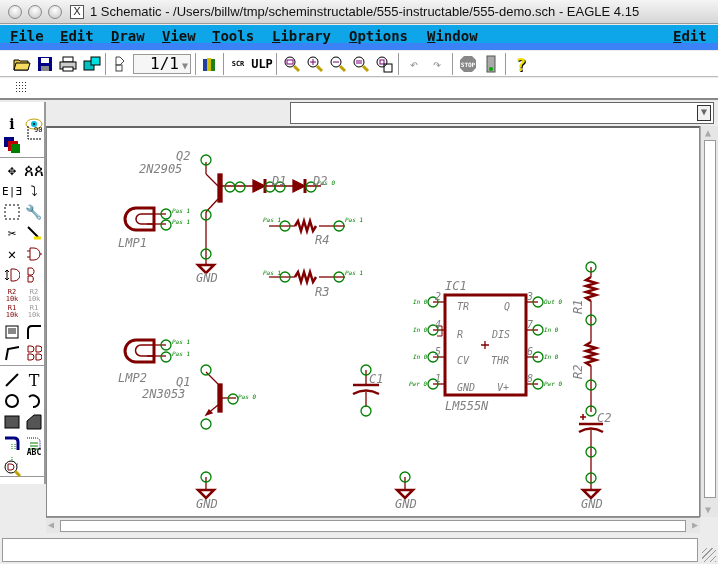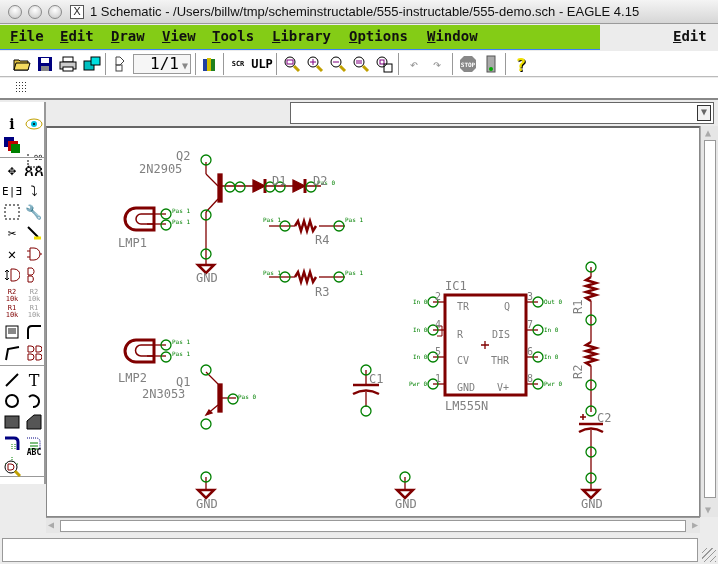--- a/index.html
+++ b/index.html
@@ -4,42 +4,42 @@
 <style>
   * { box-sizing: border-box; margin: 0; padding: 0; }
   html, body { width: 718px; height: 564px; overflow: hidden; background: #ececec; font-family: "DejaVu Sans Mono", monospace; }
   .titlebar { position: absolute; left: 0; top: 0; width: 718px; height: 24px;
     background: linear-gradient(#f4f4f4, #d6d6d6); border-bottom: 1px solid #9a9a9a; }
   .traffic { position: absolute; top: 5px; width: 14px; height: 14px; border-radius: 50%;
     background: radial-gradient(circle at 50% 35%, #ffffff, #c4c4c4); border: 1px solid #8a8a8a; }
   .xicon { position: absolute; left: 70px; top: 5px; width: 14px; height: 14px; border: 1px solid #555; background: #fff;
     font: 11px "DejaVu Sans", sans-serif; line-height: 12px; text-align: center; color: #333; }
   .title { position: absolute; left: 90px; top: 4px; font: 13px "Liberation Sans", sans-serif; color: #111; white-space: nowrap; text-align: right; }
-  .menubar { position: absolute; left: 0; top: 25px; width: 600px; height: 25px; background: #84cc16; border-bottom: 1px solid #3b82f6; }
+  .menubar { position: absolute; left: 0; top: 25px; width: 718px; height: 25px; background: #0ea5e9; border-bottom: 7px solid #3b82f6; }
   .menu-item { position: absolute; top: 3px; font: bold 14px "DejaVu Sans Mono", monospace; color: #111; }
   .menu-item::first-letter { text-decoration: underline; }
   .toolbar1 { position: absolute; left: 0; top: 51px; width: 718px; height: 26px; background: #fff; border-bottom: 1px solid #bbb; }
   .toolbar2 { position: absolute; left: 0; top: 78px; width: 718px; height: 22px; background: #fff; border-bottom: 2px solid #888; }
   .grip { position: absolute; top: 3px; width: 4px; height: 18px;
     background-image: radial-gradient(#777 30%, transparent 31%); background-size: 2px 3px; }
   .tsep { position: absolute; top: 2px; width: 2px; height: 22px; border-left: 1px solid #999; border-right: 1px solid #fff; }
   .tbtn { position: absolute; top: 3px; width: 20px; height: 20px; display: flex; align-items: center; justify-content: center; font-size: 14px; }
   .sheet-box { position: absolute; left: 133px; top: 3px; width: 58px; height: 20px; border: 1px solid #999; background: #f6f6f6;
     font: 16px "DejaVu Sans Mono", monospace; padding-left: 16px; line-height: 18px; }
   .sheet-arrow { position: absolute; right: 2px; top: 2px; font-size: 10px; color: #888; }
   .coordrow { position: absolute; left: 46px; top: 102px; width: 672px; height: 24px; background: #ececec; }
   .coord { position: absolute; left: 1px; top: 0; width: 236px; height: 22px; border: 1px solid #666; background: #fff;
     font: 15px "DejaVu Sans Mono", monospace; padding-left: 4px; line-height: 20px; }
   .cmd { position: absolute; left: 244px; top: 0; width: 424px; height: 22px; border: 1px solid #666; background: #fff; }
   .cmd-btn { position: absolute; right: 2px; top: 2px; width: 14px; height: 16px; border: 1px solid #333; background: #f2f2f2;
     font-size: 10px; text-align: center; color: #666; }
   .palette { position: absolute; left: 0; top: 102px; width: 46px; height: 382px; background: #fff; border-right: 2px solid #999; }
   .pbtn { position: absolute; width: 20px; height: 20px; display: flex; align-items: center; justify-content: center; font-size: 14px; color: #000; }
   .psep { position: absolute; left: 0; width: 44px; height: 2px; border-top: 1px solid #999; border-bottom: 1px solid #fff; }
-  .canvas { position: absolute; left: 46px; top: 126px; width: 654px; height: 391px; background: #fff; border: 1px solid #888; border-top: 2px solid #666; overflow: hidden; }
+  .canvas { position: absolute; left: 46px; top: 126px; width: 654px; height: 391px; background: #fff; border: 1px solid #888; border-top: 2px solid #666; overflow: hidden; font-style: italic; }
   .vscroll { position: absolute; left: 700px; top: 126px; width: 18px; height: 391px; background: #e6e6e6; border-left: 1px solid #aaa; }
   .vscroll .track { position: absolute; left: 3px; top: 14px; width: 12px; height: 358px; border: 1px solid #999; background: #fff; }
   .hscroll { position: absolute; left: 46px; top: 517px; width: 654px; height: 16px; background: #e6e6e6; border-top: 1px solid #999; }
   .hscroll .track { position: absolute; left: 14px; top: 2px; width: 626px; height: 12px; border: 1px solid #999; background: #fff; }
   .arrow { position: absolute; font-size: 10px; color: #aaa; }
   .status { position: absolute; left: 2px; top: 538px; width: 696px; height: 24px; background: #fff; border: 1px solid #999; }
   .resize { position: absolute; right: 2px; bottom: 2px; width: 14px; height: 14px;
     background: repeating-linear-gradient(135deg, transparent 0 3px, #999 3px 4px); }
   svg text { font-family: "DejaVu Sans Mono", monospace; }
 </style>
@@ -214,21 +214,21 @@
         <circle cx="9" cy="6" r="1" fill="#000"></circle>
       </svg>
   </div>
   <div class="pbtn" style="left:2px;top:33px">
     <svg width="18" height="18" viewBox="0 0 18 18">
         <rect x="1" y="1" width="10" height="10" fill="#000080"></rect>
         <rect x="5" y="5" width="10" height="10" fill="#c00000"></rect>
         <rect x="8" y="8" width="9" height="9" fill="#008000"></rect>
       </svg>
   </div>
-  <div class="pbtn" style="left:24px;top:49px">
+  <div class="pbtn" style="left:24px;top:21px">
     <svg width="18" height="18" viewBox="0 0 18 18">
         <path d="M3 2v13h13" fill="none" stroke="#000" stroke-dasharray="2 1"></path>
         <text x="9" y="8" font-size="7" fill="#000">90</text>
       </svg>
   </div>
   <div class="psep" style="top:55px"></div>
   <div class="pbtn" style="left:2px;top:58px">✥</div>
   <div class="pbtn" style="left:24px;top:58px;font-size:17px">ጰጰ</div>
   <div class="pbtn" style="left:2px;top:79px;font-size:11px">E|Ǝ</div>
   <div class="pbtn" style="left:24px;top:79px">⤵</div>

